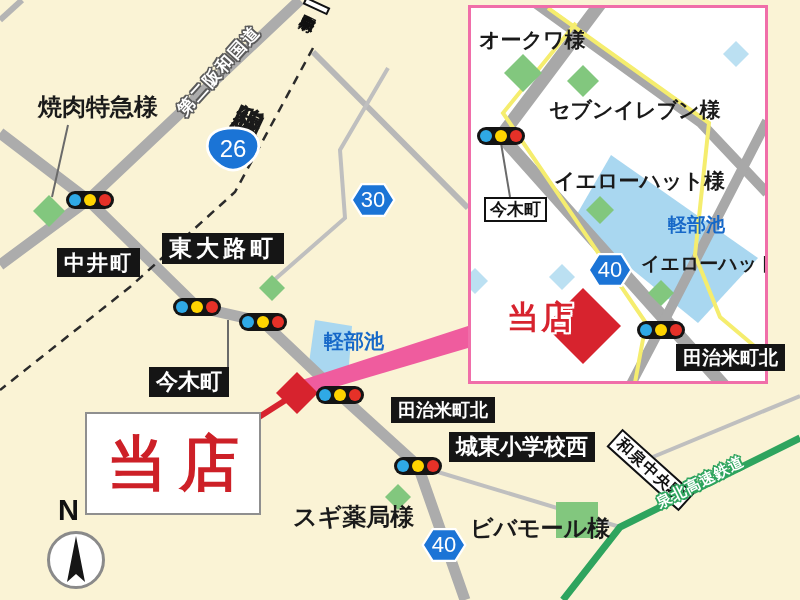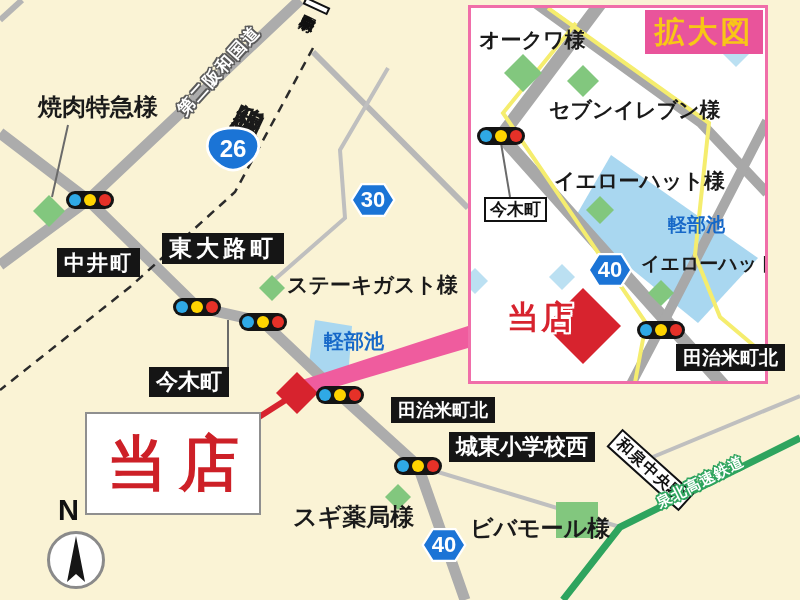--- a/index.html
+++ b/index.html
@@ -43,21 +43,21 @@
     position:absolute;width:48px;height:18px;background:#141414;border-radius:10px;
     display:flex;align-items:center;justify-content:space-between;padding:0 3px;box-sizing:border-box;
   }
   .tlight .dot{width:12px;height:12px;border-radius:50%;}
   .dot-b{background:#2FA9E6;} .dot-y{background:#FFD400;} .dot-r{background:#E63128;}
   
   .shield{position:absolute;}
   .shield .num{
     position:absolute;left:0;top:0;width:100%;height:100%;
     display:flex;align-items:center;justify-content:center;
-    color:#fff;font-weight:bold;
+    color:#fff;font-weight:normal;
   }
   
   .store-big{
     position:absolute;left:85px;top:412px;width:172px;height:99px;background:#ffffff;
     border:2px solid #8f8f8f;display:flex;align-items:center;justify-content:center;
   }
   .store-big span{color:#CD2027;font-weight:bold;font-size:60px;letter-spacing:12px;text-indent:12px;line-height:1;}
   
   .inset{
     position:absolute;left:468px;top:5px;width:294px;height:373px;background:#ffffff;
@@ -109,21 +109,20 @@
     <polygon points="398,484 411,497 398,510 385,497" fill="#82C77E"></polygon>
     <rect x="556" y="502" width="42" height="36" fill="#82C77E"></rect>
 
     <polyline points="248,424 292,396" fill="none" stroke="#D7232E" stroke-width="6"></polyline>
     <polygon points="297,372 318,393 297,414 276,393" fill="#D7232E"></polygon>
   </svg>
 
   <div class="poi" style="left:38px;top:95px;font-size:24px;">焼肉特急様</div>
   <div class="place-box" style="left:57px;top:248px;font-size:21px;letter-spacing:2px;">中井町</div>
   <div class="place-box" style="left:162px;top:233px;font-size:23px;letter-spacing:4px;">東大路町</div>
-  <div class="poi" style="left:287px;top:274px;font-size:21px;">ステーキガスト様</div>
   <div class="blue-text" style="left:324px;top:331px;font-size:20px;">軽部池</div>
   <div class="place-box" style="left:149px;top:367px;font-size:22px;">今木町</div>
   <div class="place-box" style="left:391px;top:397px;font-size:18px;">田治米町北</div>
   <div class="place-box" style="left:449px;top:432px;font-size:22px;">城東小学校西</div>
   <div class="poi" style="left:470px;top:476px;font-size:23px;margin-top:41px;">ビバモール様</div>
   <div class="poi" style="left:293px;top:505px;font-size:24px;">スギ薬局様</div>
 
   <div class="poi vert" style="left:250px;top:86px;font-size:30px;transform:rotate(25deg);transform-origin:center;">阪和線</div>
   <div class="white-box vert" style="left:303px;top:2px;font-size:15px;transform:rotate(25deg);transform-origin:center;">和泉府中駅</div>
   <div class="white-box" style="left:602px;top:458px;font-size:16px;transform:rotate(42deg);transform-origin:center;letter-spacing:1px;">和泉中央駅</div>
@@ -203,23 +202,20 @@
       <polygon points="4,260 17,273 4,286 -9,273" fill="#BBE0F2"></polygon>
 
       <polygon points="52,46 71,65 52,84 33,65" fill="#82C77E"></polygon>
       <polygon points="112,57 128,73 112,89 96,73" fill="#82C77E"></polygon>
       <polygon points="129,188 143,202 129,216 115,202" fill="#82C77E"></polygon>
       <polygon points="190,272 203,285 190,298 177,285" fill="#82C77E"></polygon>
 
       <polygon points="112,280 150,318 112,356 74,318" fill="#D7232E"></polygon>
     </svg>
 
-    <div class="inset-badge">
-      <span>拡大図</span>
-    </div>
 
     <div class="poi" style="left:8px;top:21px;font-size:21px;">オークワ様</div>
     <div class="poi" style="left:78px;top:91px;font-size:21px;">セブンイレブン様</div>
     <div class="poi" style="left:83px;top:162px;font-size:21px;">イエローハット様</div>
     <div class="poi" style="left:170px;top:246px;font-size:19px;">イエローハット様</div>
     <div class="blue-text" style="left:197px;top:207px;font-size:19px;">軽部池</div>
     <div class="white-box" style="left:13px;top:189px;font-size:17px;">今木町</div>
     <div class="store-inset outline-white">当店</div>
 
     <div class="shield" style="left:116px;top:243px;width:46px;height:38px;">

